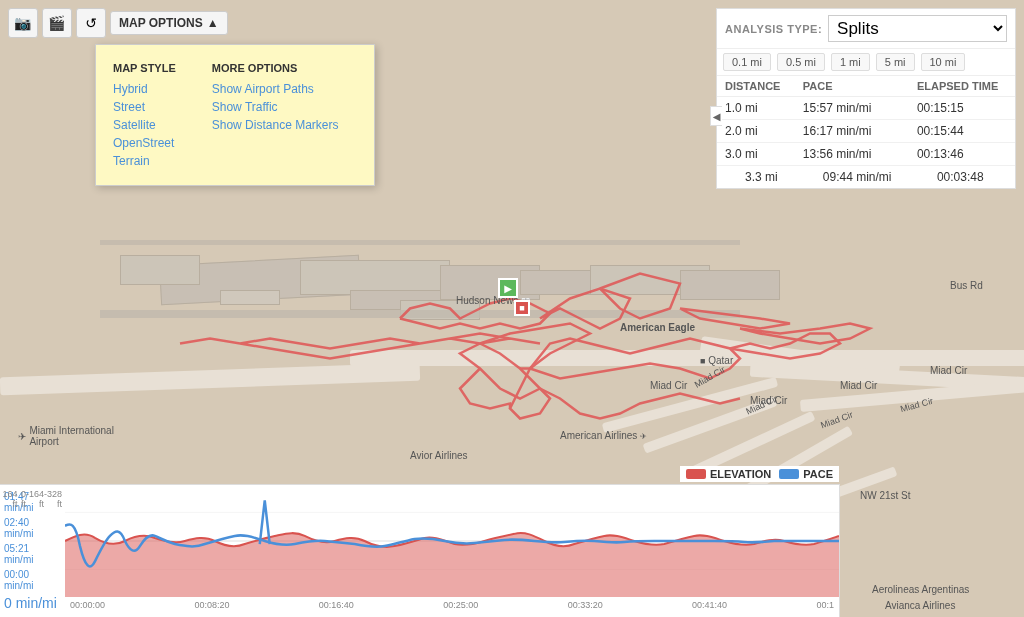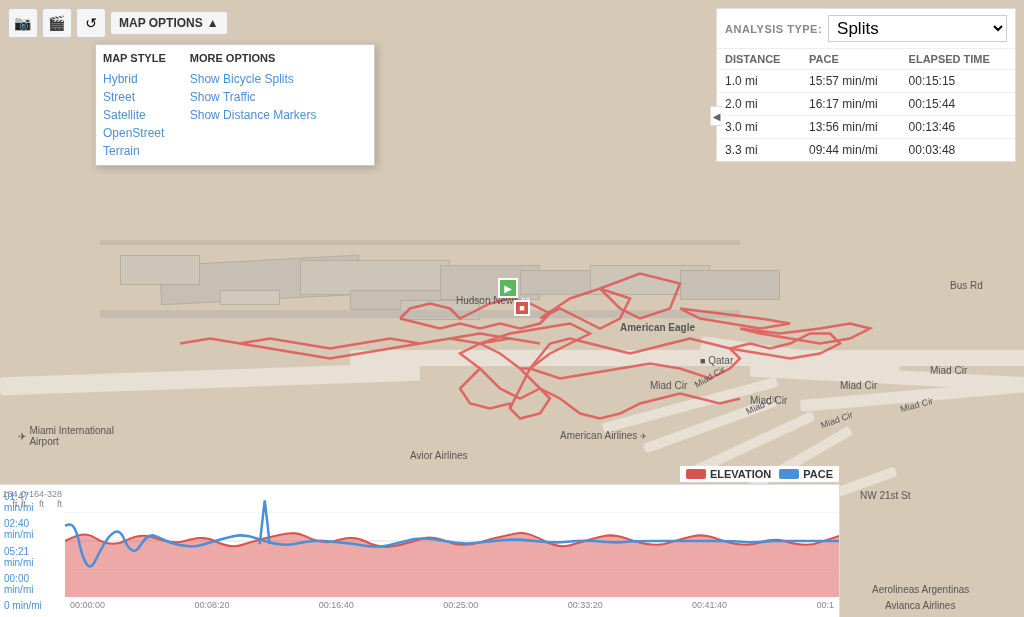--- a/index.html
+++ b/index.html
@@ -62,27 +62,27 @@
       display: flex; align-items: center; gap: 4px;
       font-size: 12px;
       font-weight: bold;
       color: #333;
     }
 
     
     #map-options-dropdown {
       position: absolute;
       top: 44px; left: 95px;
-      background: #ffffff;
+      background: #fef9c3;
       border: 1px solid #ccc;
       box-shadow: 2px 2px 8px rgba(0,0,0,0.2);
       z-index: 20;
-      padding: 7px;
-      display: flex;
-      gap: 24px;
+      padding: 17px;
+      display: flex;
+      gap: 36px;
       min-width: 280px;
     }
 
     .dropdown-section { display: flex; flex-direction: column; gap: 4px; }
     .dropdown-section-title {
       font-weight: bold;
       font-size: 11px;
       color: #333;
       margin-bottom: 4px;
     }
@@ -187,21 +187,21 @@
       color: #666;
       font-weight: bold;
       font-size: 11px;
       border-bottom: 1px solid #eee;
     }
     #analysis-table td {
       padding: 4px 8px;
       border-bottom: 1px solid #f0f0f0;
       color: #333;
     }
-    #analysis-table tr:last-child td { border-bottom: none; }
+    #analysis-table tr:last-child td { border-bottom: none; padding-left: 28px; }
 
     
     #collapse-arrow {
       position: absolute;
       top: 106px; right: 302px;
       background: white;
       border: 1px solid #ddd;
       border-right: none;
       width: 12px; height: 20px;
       display: flex; align-items: center; justify-content: center;
@@ -443,34 +443,41 @@
       <div class="dropdown-section">
         <div class="dropdown-section-title">MAP STYLE</div>
         <a class="dropdown-item">Hybrid</a>
         <a class="dropdown-item">Street</a>
         <a class="dropdown-item">Satellite</a>
         <a class="dropdown-item">OpenStreet</a>
         <a class="dropdown-item">Terrain</a>
       </div>
       <div class="dropdown-section">
         <div class="dropdown-section-title">MORE OPTIONS</div>
-        <a class="dropdown-item">Show Bicycle Splits</a>
+        <a class="dropdown-item">Show Airport Paths</a>
         <a class="dropdown-item">Show Traffic</a>
         <a class="dropdown-item">Show Distance Markers</a>
       </div>
     </div>
 
     <div id="analysis-panel">
       <div id="analysis-header">
         <span id="analysis-header-label">ANALYSIS TYPE:</span>
         <select id="analysis-type-select">
           <option>Splits</option>
           <option>Heart Rate</option>
           <option>Pace</option>
         </select>
+      </div>
+      <div id="split-buttons">
+        <button class="split-btn">0.1 mi</button>
+        <button class="split-btn">0.5 mi</button>
+        <button class="split-btn">1 mi</button>
+        <button class="split-btn">5 mi</button>
+        <button class="split-btn">10 mi</button>
       </div>
       <table id="analysis-table">
         <thead>
           <tr>
             <th>DISTANCE</th>
             <th>PACE</th>
             <th>ELAPSED TIME</th>
           </tr>
         </thead>
         <tbody id="analysis-tbody">
@@ -507,21 +514,21 @@
     </div>
 
     <div id="person-icon">🚶</div>
 
     <div id="elevation-chart">
       <div id="elevation-y-axis">
         <span style="color:#4a90d9;font-size:10px">01:47 min/mi</span>
         <span style="color:#4a90d9;font-size:10px">02:40 min/mi</span>
         <span style="color:#4a90d9;font-size:10px">05:21 min/mi</span>
         <span style="color:#4a90d9;font-size:10px">00:00 min/mi</span>
-        <span style="color:#4a90d9;font-size:10px">0 min/mi</span>
+        <span style="color:#4a90d9;font-size:14px">0 min/mi</span>
       </div>
 
       <div style="position:absolute;left:0;top:0;width:65px;height:100%;display:flex;flex-direction:row;justify-content:space-between;padding:4px 2px 20px;font-size:9px;color:#888;text-align:right;padding-right:3px">
         <span>164 ft</span>
         <span>0 ft</span>
         <span>-164 ft</span>
         <span>-328 ft</span>
       </div>
       <div id="elevation-chart-area">
         <svg width="100%" height="100%" viewBox="0 0 775 110" preserveAspectRatio="none" xmlns="http://www.w3.org/2000/svg">

